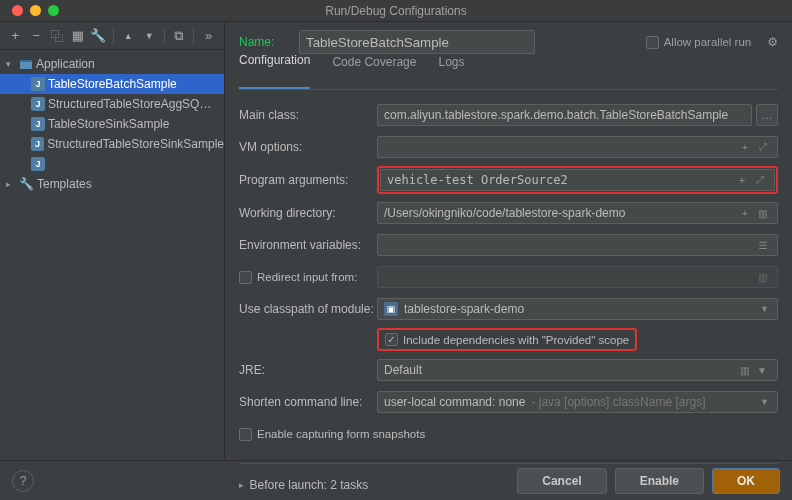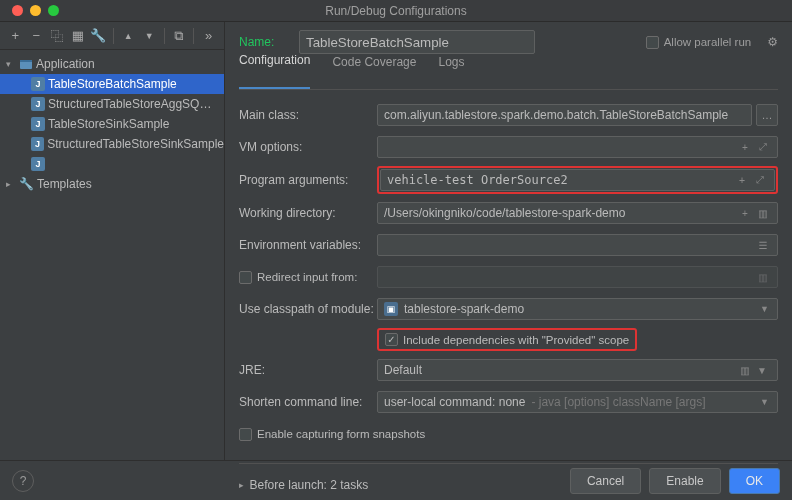--- a/index.html
+++ b/index.html
@@ -147,25 +147,25 @@
     gap: 8px;
   }
   .help {
     width: 22px; height: 22px; border: 1px solid #5e5e5e;
     border-radius: 50%; display: inline-flex;
     align-items: center; justify-content: center;
     color: #9a9a9a; cursor: pointer; font-size: 12px;
   }
   .spacer { flex: 1; }
   .btn {
-    height: 26px; padding: 0 16px; border: 1px solid #5e6060;
+    height: 26px; padding: 0 24px; border: 1px solid #5e6060;
     background: #4c5052; color: #c8c8c8; border-radius: 3px;
-    cursor: pointer; font-size: 12px;
-  }
-  .btn.primary { background: #3b82f6; border-color: #4a79aa; color: #e8e8e8; }
+    cursor: pointer; font-size: 12px; font-weight: bold;
+  }
+  .btn.primary { background: #a16207; border-color: #4a79aa; color: #e8e8e8; }
   .muted { color: #777; }
 </style>
 </head>
 <body>
 
 <div class="titlebar">
   <div class="traffic">
     <span class="tl-close"></span>
     <span class="tl-min"></span>
     <span class="tl-max"></span>

